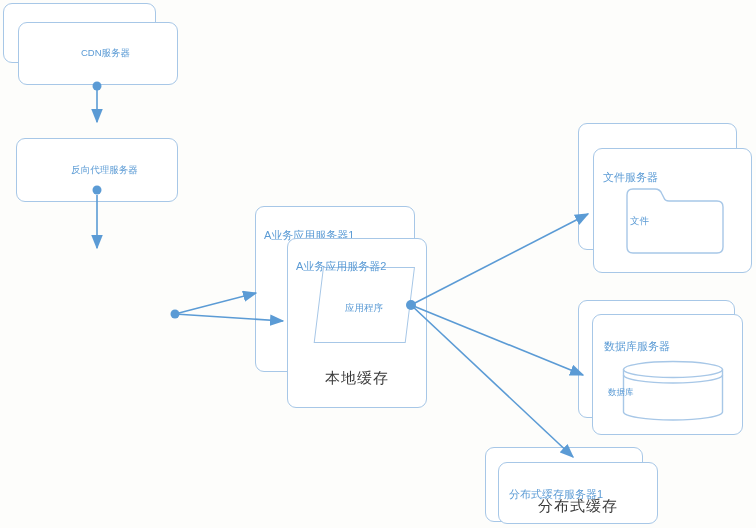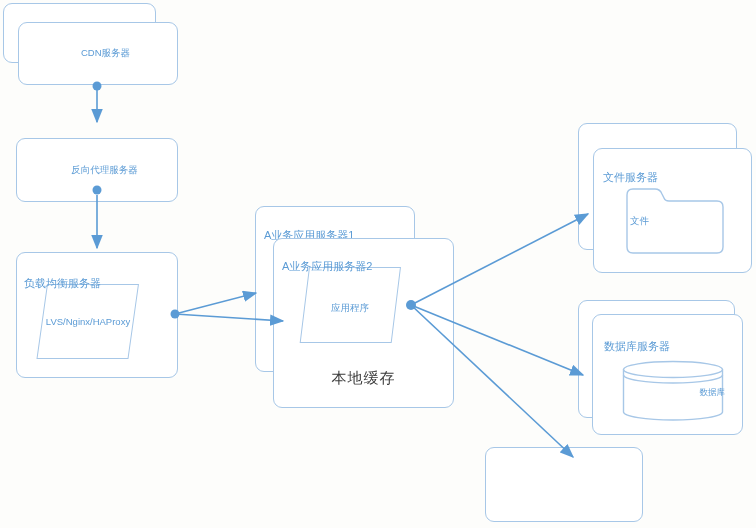--- a/index.html
+++ b/index.html
@@ -58,31 +58,26 @@
 
   <div class="box back" style="left:3px;top:3px;width:153px;height:60px;"></div>
   <div class="box front" style="left:18px;top:22px;width:160px;height:63px;">
     <span class="lbl lbl-center fs9">CDN服务器</span>
   </div>
 
   <div class="box front" style="left:16px;top:108px;width:162px;height:64px;margin-top:30px;">
     <span class="lbl lbl-center fs9">反向代理服务器</span>
   </div>
 
-  <div class="box front" style="left:16px;top:252px;width:162px;height:126px;">
-    <span class="lbl fs11" style="left:7px;top:11px;">负载均衡服务器</span>
-    <div class="parallelogram" style="left:30px;top:31px;width:92px;height:75px;transform:skewX(-8deg);"></div>
-    <span class="lbl fs9" style="left:14px;top:63px;width:114px;text-align:center;">LVS/Nginx/HAProxy</span>
-  </div>
 
   <div class="box back" style="left:255px;top:206px;width:160px;height:166px;">
     <span class="lbl fs11" style="left:8px;top:9px;">A业务应用服务器1</span>
   </div>
 
-  <div class="box front" style="left:273px;top:238px;width:181px;height:170px;">
+  <div class="box front" style="left:287px;top:238px;width:140px;height:170px;">
     <span class="lbl fs11" style="left:8px;top:8px;">A业务应用服务器2</span>
     <div class="parallelogram" style="left:35px;top:28px;width:92px;height:76px;transform:skewX(-7deg);"></div>
     <span class="lbl fs9" style="left:20px;top:63px;width:112px;text-align:center;">应用程序</span>
     <span class="lbl fs13 dark" style="left:0;top:130px;width:100%;text-align:center;">本地缓存</span>
   </div>
 
   <div class="box back" style="left:578px;top:123px;width:159px;height:127px;"></div>
   <div class="box front" style="left:593px;top:148px;width:159px;height:125px;">
     <span class="lbl fs11" style="left:9px;top:9px;">文件服务器</span>
     <svg class="shape-svg" style="left:30px;top:36px;" width="102" height="72" viewBox="0 0 102 72">
@@ -92,24 +87,28 @@
   </div>
 
   <div class="box back" style="left:578px;top:300px;width:157px;height:118px;"></div>
   <div class="box front" style="left:592px;top:314px;width:151px;height:121px;">
     <span class="lbl fs11" style="left:11px;top:12px;">数据库服务器</span>
     <svg class="shape-svg" style="left:28px;top:44px;" width="104" height="64" viewBox="0 0 104 64">
       <path d="M2.5,10.5 V53 A49.5,8 0 0 0 101.5,53 V10.5" fill="#ffffff" stroke="#a7c7e7" stroke-width="1.4"></path>
       <ellipse cx="52" cy="10.5" rx="49.5" ry="8" fill="#ffffff" stroke="#a7c7e7" stroke-width="1.4"></ellipse>
       <path d="M2.5,16 A49.5,8 0 0 0 101.5,16" fill="none" stroke="#a7c7e7" stroke-width="1.4"></path>
     </svg>
-    <span class="lbl" style="left:28px;top:72px;width:104px;text-align:right;font-size:8.5px;">数据库</span>
+    <span class="lbl" style="left:15px;top:72px;width:104px;text-align:left;font-size:8.5px;">数据库</span>
   </div>
 
   <div class="box back" style="left:485px;top:447px;width:158px;height:75px;"></div>
+  <div class="box front" style="left:498px;top:462px;width:160px;height:62px;">
+    <span class="lbl fs11" style="left:10px;top:12px;">分布式缓存服务器1</span>
+    <span class="lbl fs13 dark" style="left:0;top:34px;width:100%;text-align:center;">分布式缓存</span>
+  </div>
 
   <svg id="connector-layer">
     <defs>
       <marker id="arr" viewBox="0 0 10 8" refX="9" refY="4" markerWidth="9" markerHeight="7.2" orient="auto">
         <path d="M0,0 L10,4 L0,8 z" fill="#5b9bd5"></path>
       </marker>
     </defs>
     <g>
       <circle cx="97" cy="86" r="4.5"></circle>
       <line x1="97" y1="90" x2="97" y2="122" marker-end="url(#arr)"></line>

